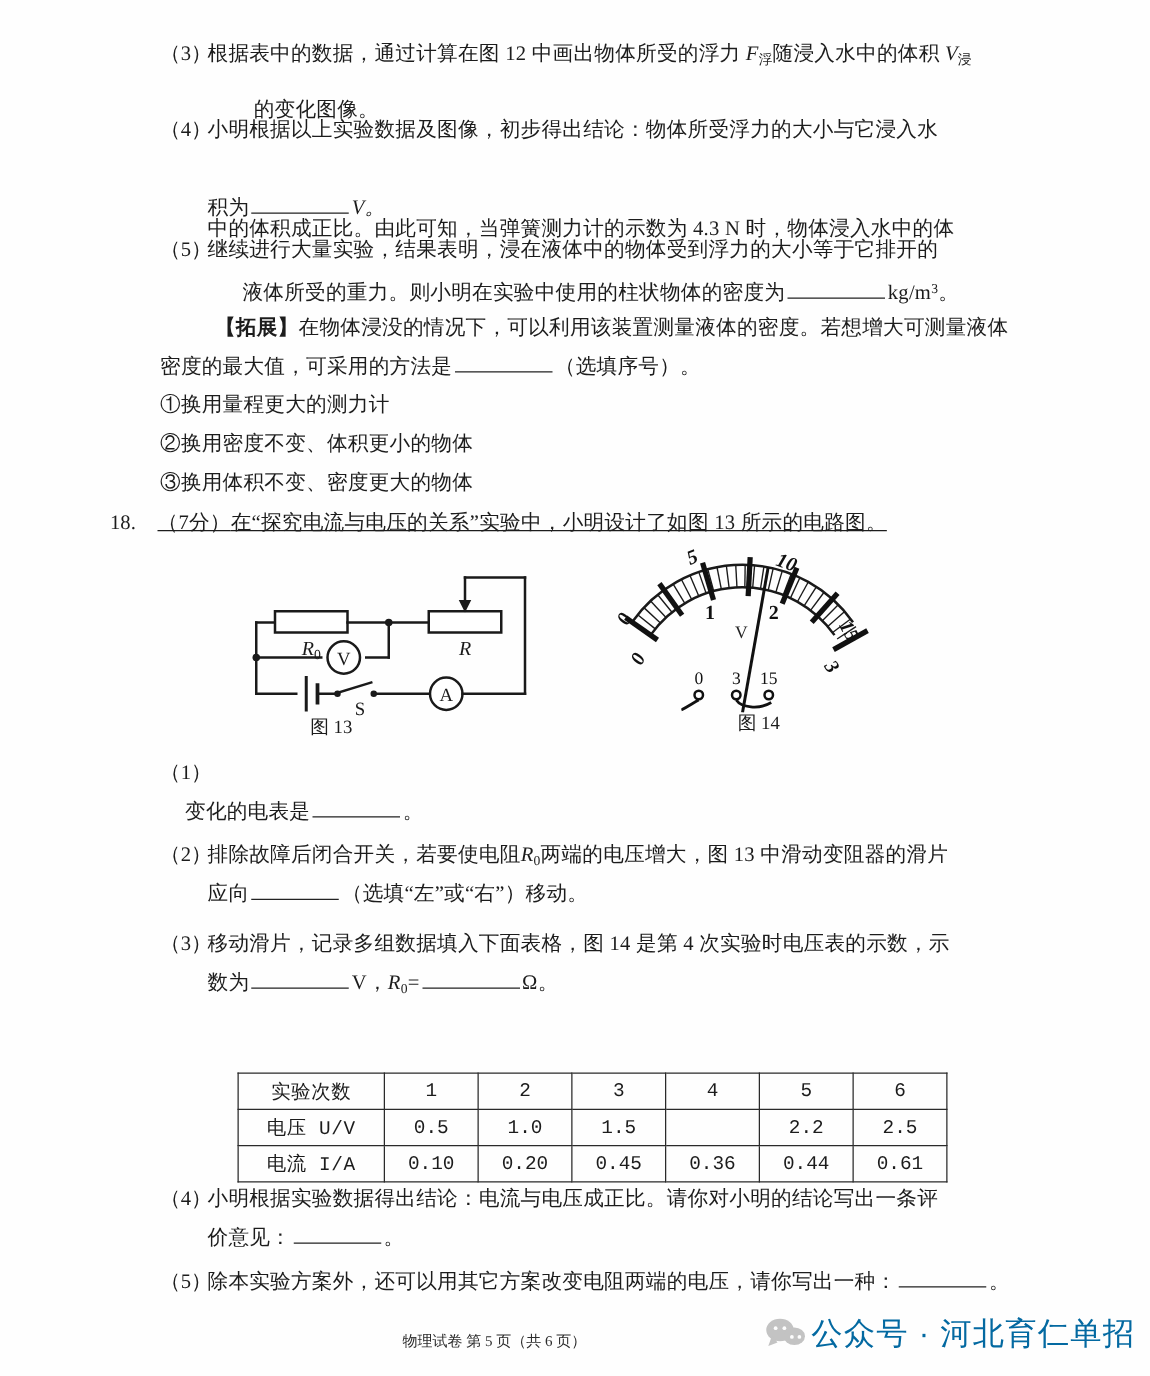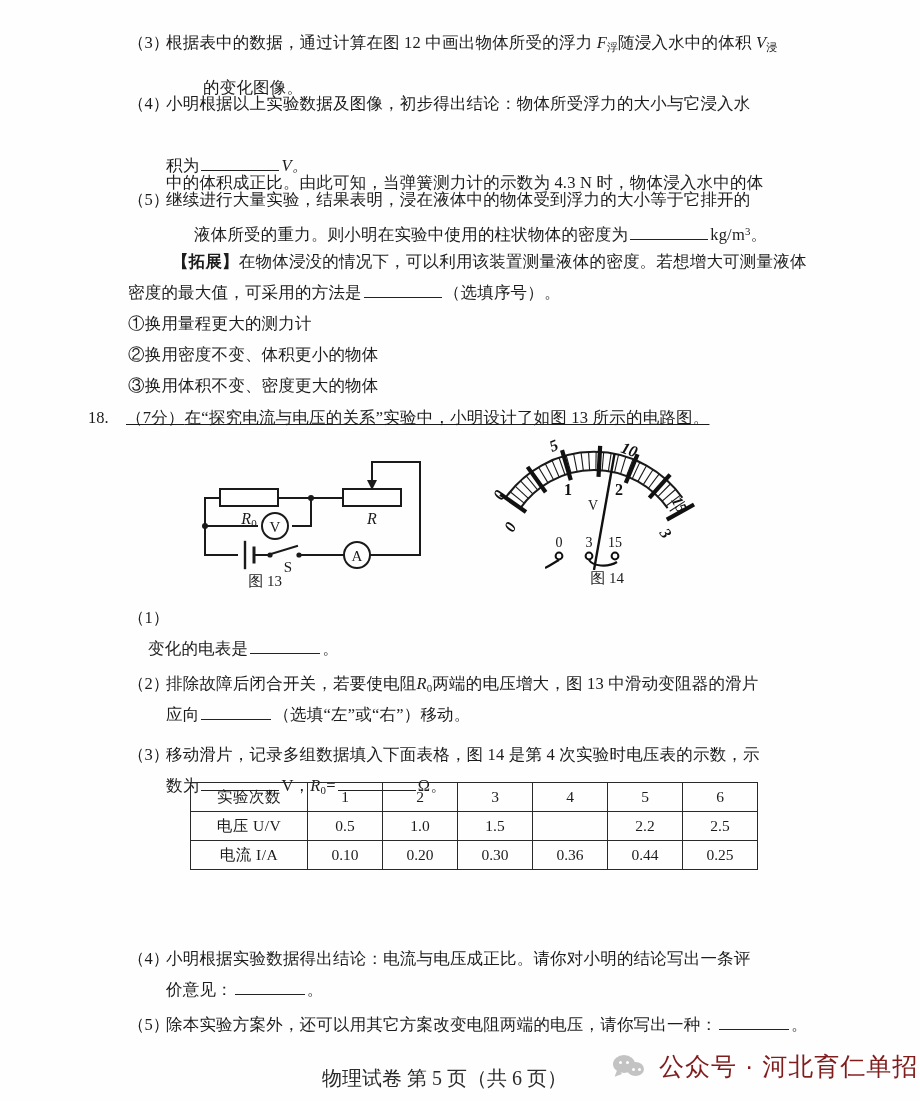--- a/index.html
+++ b/index.html
@@ -89,30 +89,30 @@
   .data-table td.rowhead {
     width: 108px;
     text-align: center;
     letter-spacing: 0.5px;
   }
   .data-table td.cell { width: 66px; }
 
   
   .footer {
     position: absolute;
-    font-size: 20px;
+    font-size: 12px;
     color: #2b2b2b;
     white-space: nowrap;
   }
   .watermark {
     position: absolute;
     display: flex;
     align-items: center;
-    gap: 12px;
-    color: #7f1d1d;
+    gap: 2px;
+    color: #0369a1;
     font-family: "Liberation Sans", sans-serif;
     font-size: 25px;
     white-space: nowrap;
     letter-spacing: 1px;
   }
   .wechat-glyph {
     position: relative;
     width: 34px;
     height: 26px;
     flex: none;
@@ -334,21 +334,21 @@
   <div class="para" style="left:166px; top:700px;">
     <span>应向</span><span class="blank b2"></span><span>（选填“左”或“右”）移动。</span>
   </div>
 
   <div class="marker" style="left:128px; top:740px;">（3）</div>
   <div class="para" style="left:166px; top:740px;">移动滑片，记录多组数据填入下面表格，图 14 是第 4 次实验时电压表的示数，示</div>
   <div class="para" style="left:166px; top:771px;">
     <span>数为</span><span class="blank b3"></span><span>V，</span><span class="ital">R</span><sub class="sm">0</sub><span>=</span><span class="blank b3"></span><span>Ω。</span>
   </div>
 
-  <table class="data-table" style="left:190px; top:782px;">
+  <table class="data-table" style="left:190px; top:858px;font-family:Liberation Mono, monospace;">
     <tbody>
       <tr>
         <td class="rowhead">实验次数</td>
         <td class="cell">1</td>
         <td class="cell">2</td>
         <td class="cell">3</td>
         <td class="cell">4</td>
         <td class="cell">5</td>
         <td class="cell">6</td>
       </tr>
@@ -358,24 +358,24 @@
         <td class="cell">1.0</td>
         <td class="cell">1.5</td>
         <td class="cell"></td>
         <td class="cell">2.2</td>
         <td class="cell">2.5</td>
       </tr>
       <tr>
         <td class="rowhead">电流 I/A</td>
         <td class="cell">0.10</td>
         <td class="cell">0.20</td>
-        <td class="cell">0.30</td>
+        <td class="cell">0.45</td>
         <td class="cell">0.36</td>
         <td class="cell">0.44</td>
-        <td class="cell">0.25</td>
+        <td class="cell">0.61</td>
       </tr>
     </tbody>
   </table>
 
   <div class="marker" style="left:128px; top:944px;">（4）</div>
   <div class="para" style="left:166px; top:944px;">小明根据实验数据得出结论：电流与电压成正比。请你对小明的结论写出一条评</div>
   <div class="para" style="left:166px; top:975px;">
     <span>价意见：</span><span class="blank b2"></span><span>。</span>
   </div>
 

